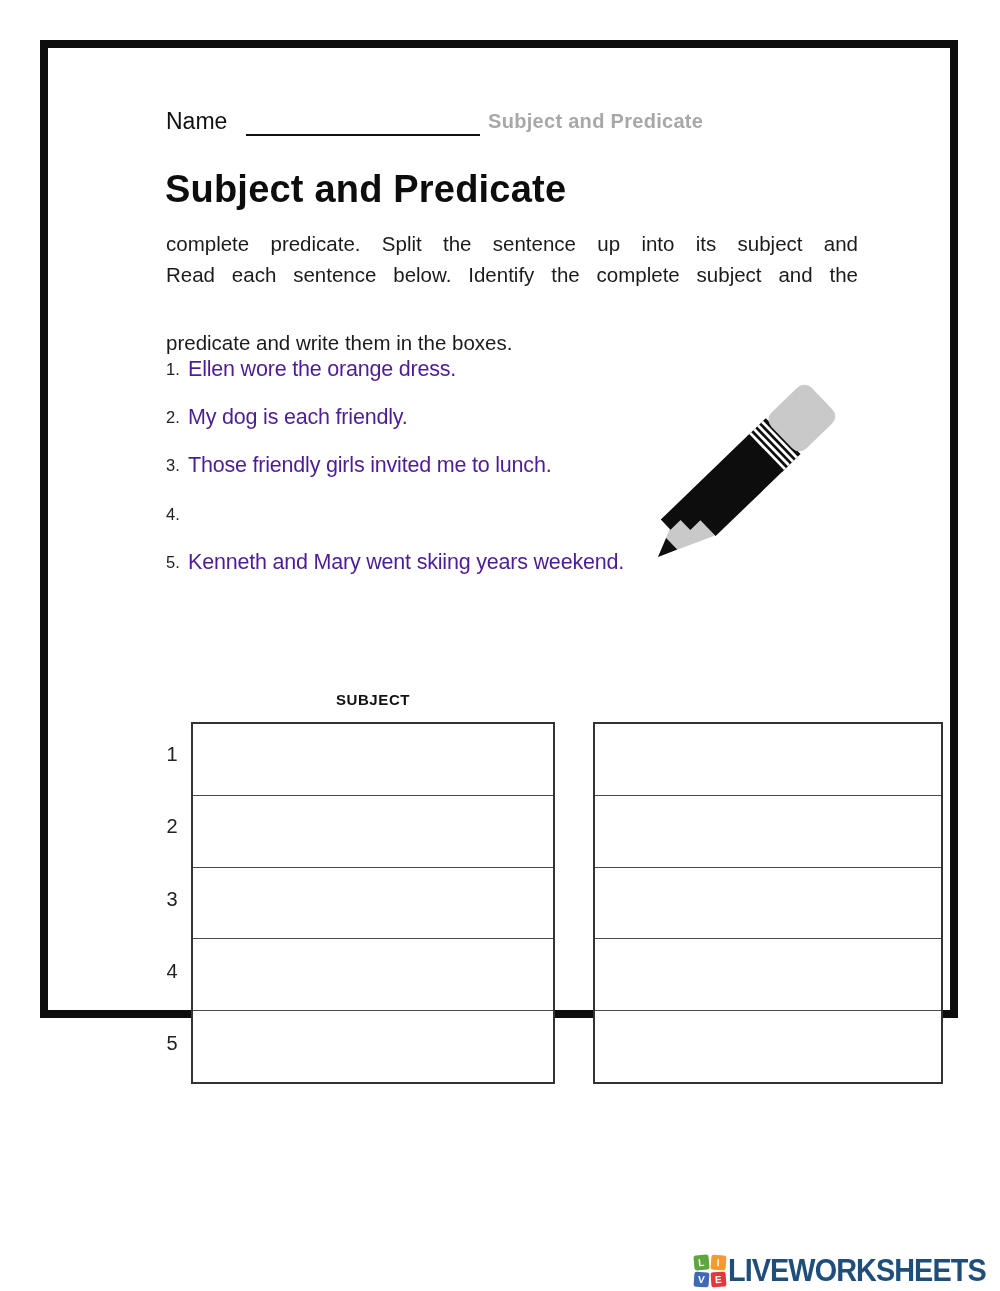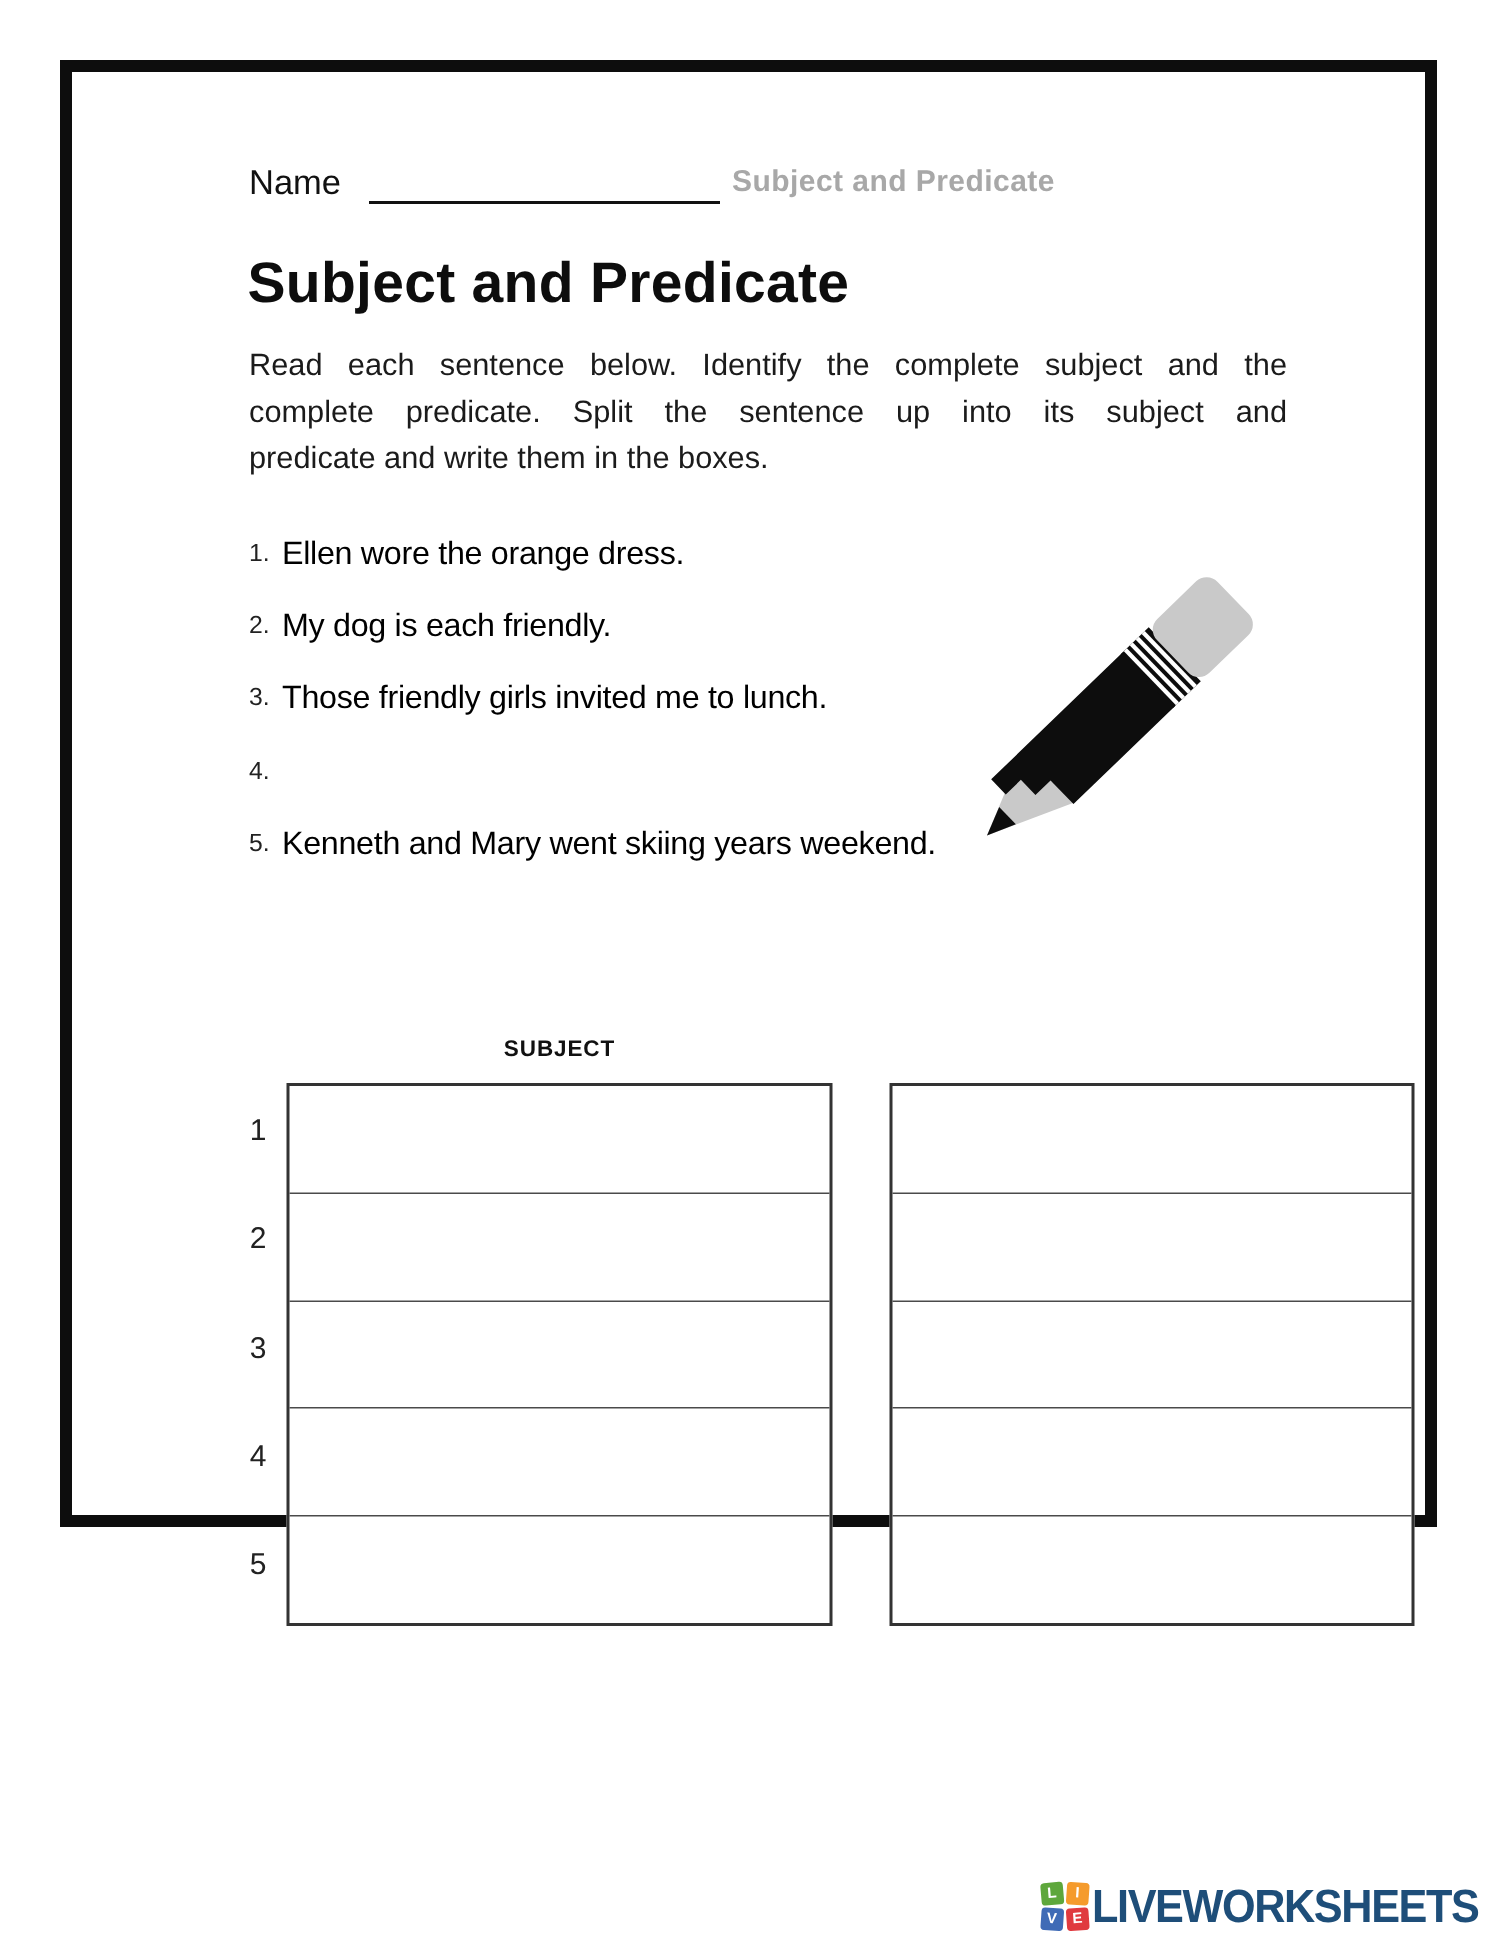--- a/index.html
+++ b/index.html
@@ -17,27 +17,27 @@
     color:#a8a8a8; letter-spacing:0.3px; }
 
   
   .page-title { position:absolute; left:117px; top:120px; font-size:38px; font-weight:800;
     color:#0d0d0d; letter-spacing:0.2px; }
 
   
   .instructions { position:absolute; left:118px; top:180px; width:692px;
     font-size:20.5px; line-height:31px; color:#1b1b1b; }
   .ins-line { width:692px; text-align:justify; text-align-last:justify; }
-  .ins-last { text-align:center; text-align-last:left; }
+  .ins-last { text-align:center; text-align-last:left;margin-top:37px; }
 
   
   .sentences { position:absolute; left:118px; top:297px; }
   .sentence { height:48.4px; display:flex; align-items:center; }
   .s-num { font-size:16.5px; color:#222; width:22px; flex:0 0 22px; }
-  .s-text { font-size:21.5px; color:#000000; letter-spacing:-0.2px; }
+  .s-text { font-size:21.5px; color:#4c1d95; letter-spacing:-0.2px; }
 
   
   .pencil { position:absolute; left:600px; top:332px; width:196px; height:186px; }
 
   
   .col-header { position:absolute; top:643px; font-size:15px; font-weight:bold;
     color:#111; letter-spacing:0.6px; text-align:center; }
   .subject-header { left:143px; width:364px; }
   .predicate-header { left:545px; width:350px; }
 
@@ -72,22 +72,22 @@
 
 <div class="frame">
 
   <span class="name-label">Name</span>
   <div class="name-line"></div>
   <span class="header-note">Subject and Predicate</span>
 
   <h1 class="page-title">Subject and Predicate</h1>
 
   <div class="instructions">
+    <div class="ins-line">complete predicate. Split the sentence up into its subject and</div>
     <div class="ins-line">Read each sentence below. Identify the complete subject and the</div>
-    <div class="ins-line">complete predicate. Split the sentence up into its subject and</div>
     <div class="ins-line ins-last">predicate and write them in the boxes.</div>
   </div>
 
   <div class="sentences">
     <div class="sentence">
       <span class="s-num">1.</span>
       <span class="s-text">Ellen wore the orange dress.</span>
     </div>
     <div class="sentence">
       <span class="s-num">2.</span>

